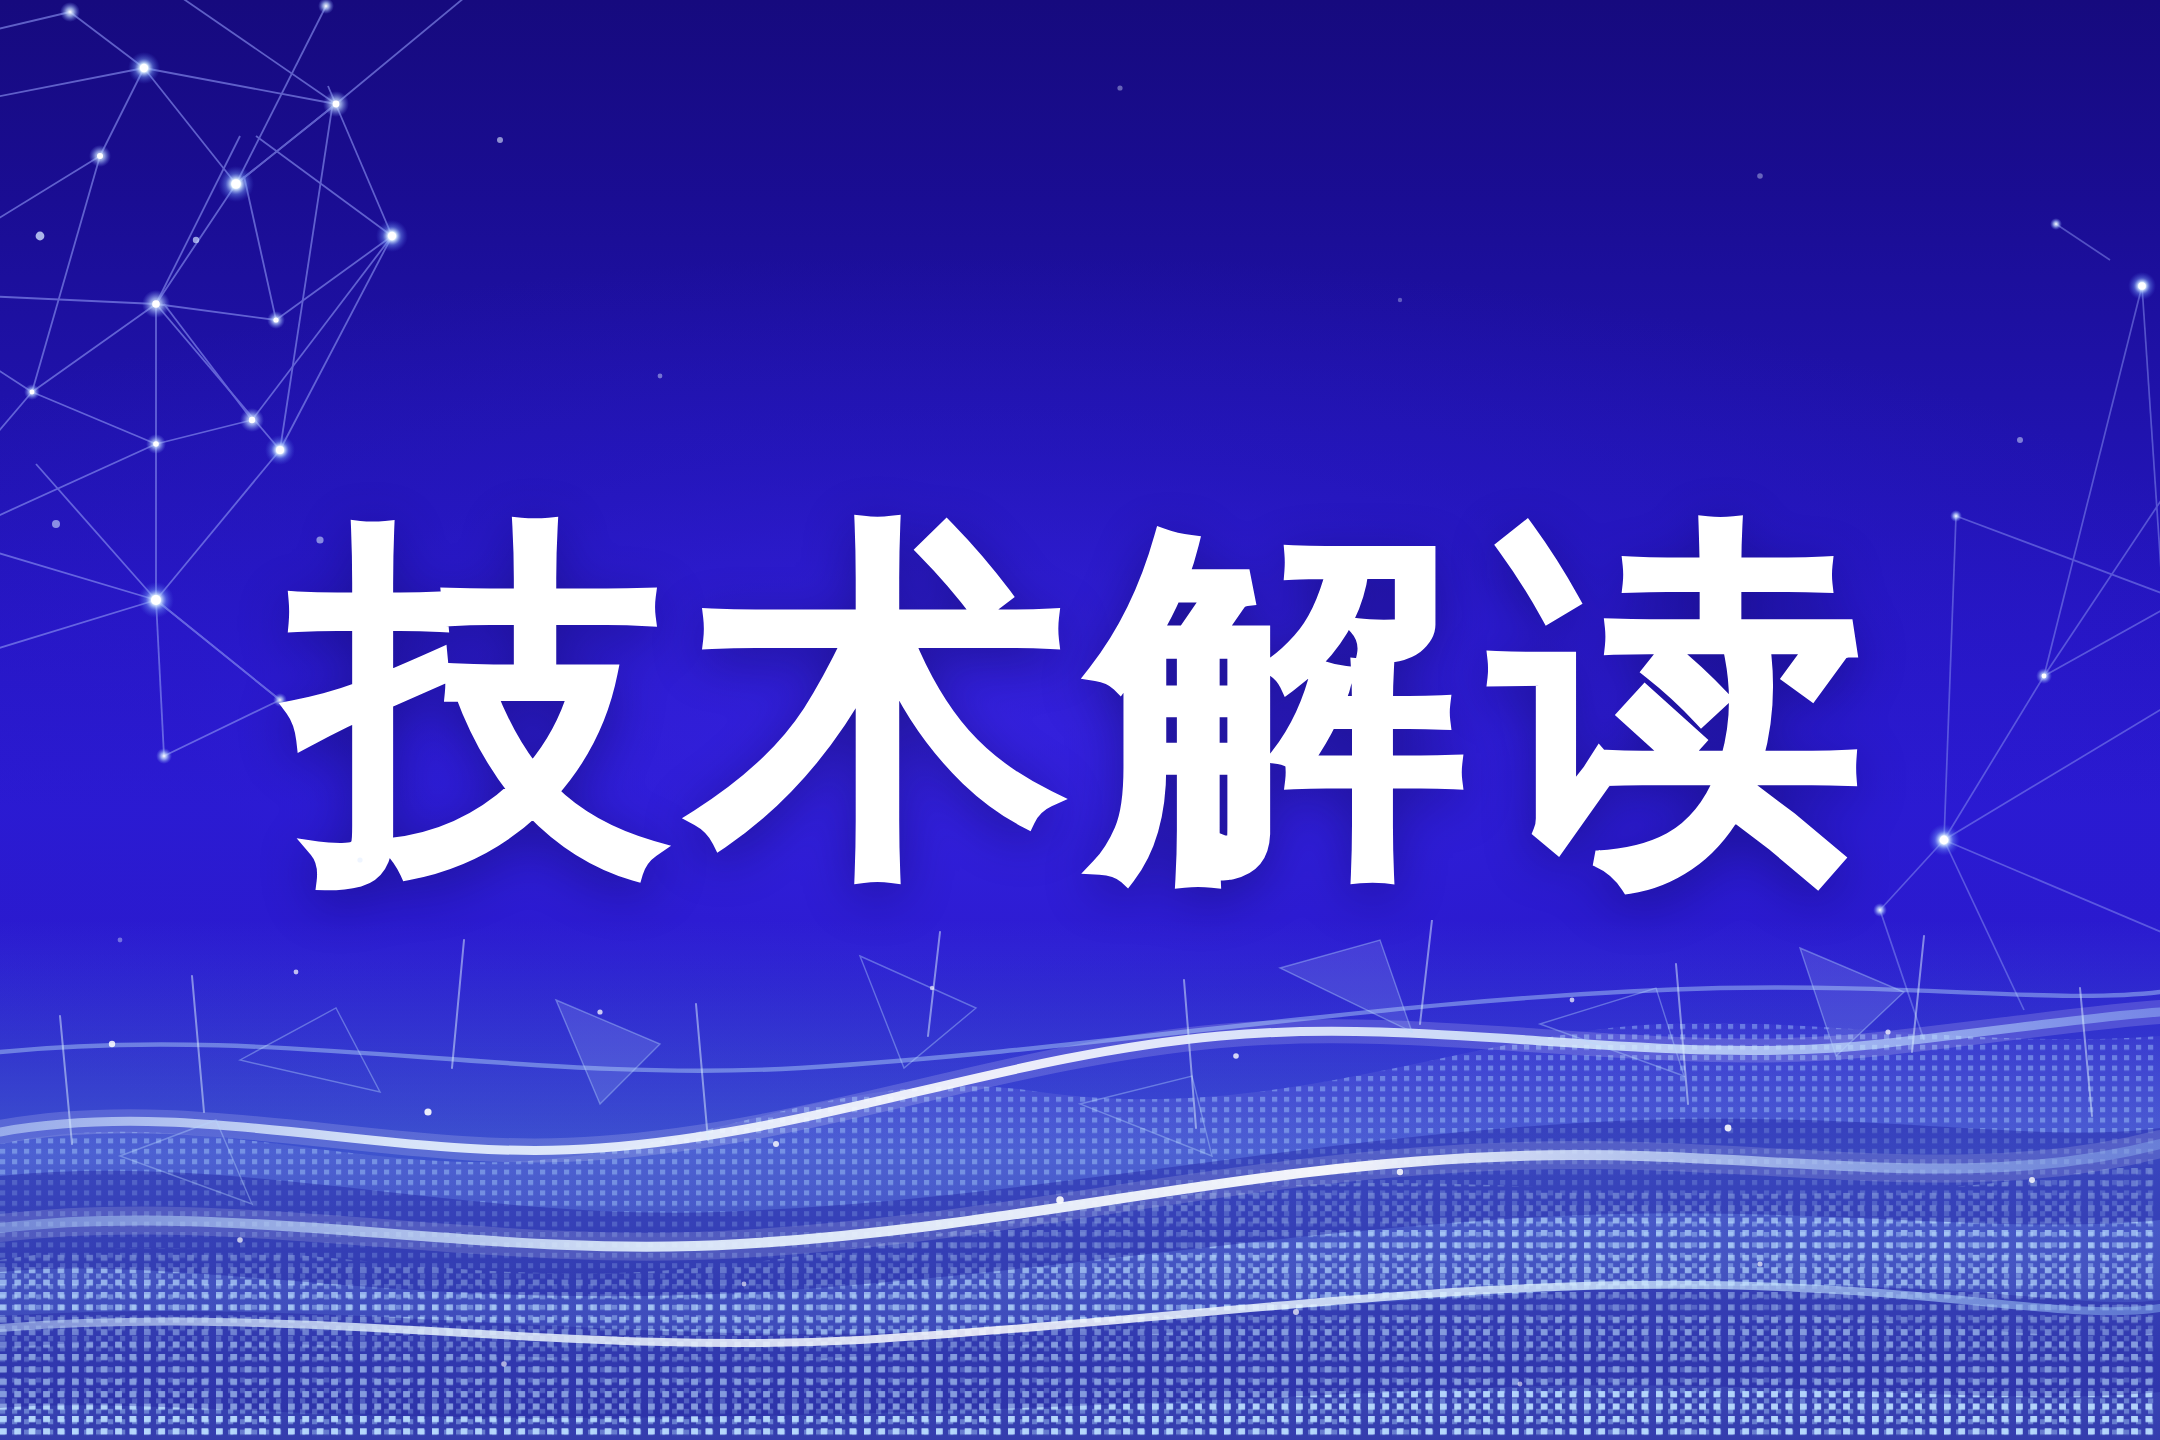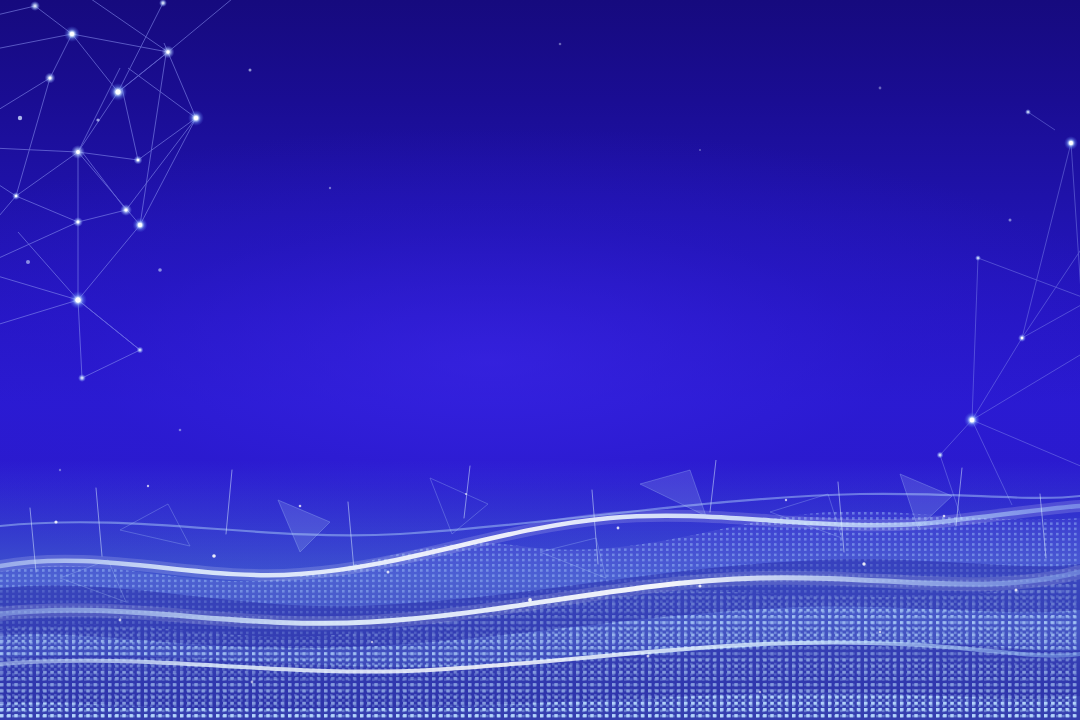--- a/index.html
+++ b/index.html
@@ -225,20 +225,23 @@
       <circle cx="1022" cy="338" r="1.2" fill="#ffffff"></circle>
       <circle cx="972" cy="420" r="8" fill="url(#nodeGlow)"></circle>
       <circle cx="972" cy="420" r="2.2" fill="#ffffff"></circle>
       <circle cx="1085" cy="352" r="4.5" fill="url(#nodeGlowSm)"></circle>
       <circle cx="978" cy="258" r="3" fill="url(#nodeGlowSm)"></circle>
       <circle cx="1028" cy="112" r="3" fill="url(#nodeGlowSm)"></circle>
       <circle cx="940" cy="455" r="3.5" fill="url(#nodeGlowSm)"></circle>
     </g>
   </svg>
 
+  <div class="headline-wrap">
+    <div class="headline">技术解读</div>
+  </div>
 
   <div class="wave-field">
     <svg width="1080" height="260" viewBox="0 0 1080 260" preserveAspectRatio="none">
       <defs>
 
         <pattern id="dotMatrix" width="7.2" height="6.2" patternUnits="userSpaceOnUse">
           <rect x="0" y="0" width="3.3" height="3.0" fill="#b9dcff" opacity="0.88"></rect>
         </pattern>
         <pattern id="dotMatrixFine" width="6.0" height="5.2" patternUnits="userSpaceOnUse">
           <rect x="0" y="0" width="2.6" height="2.5" fill="#a8d2ff" opacity="0.75"></rect>

